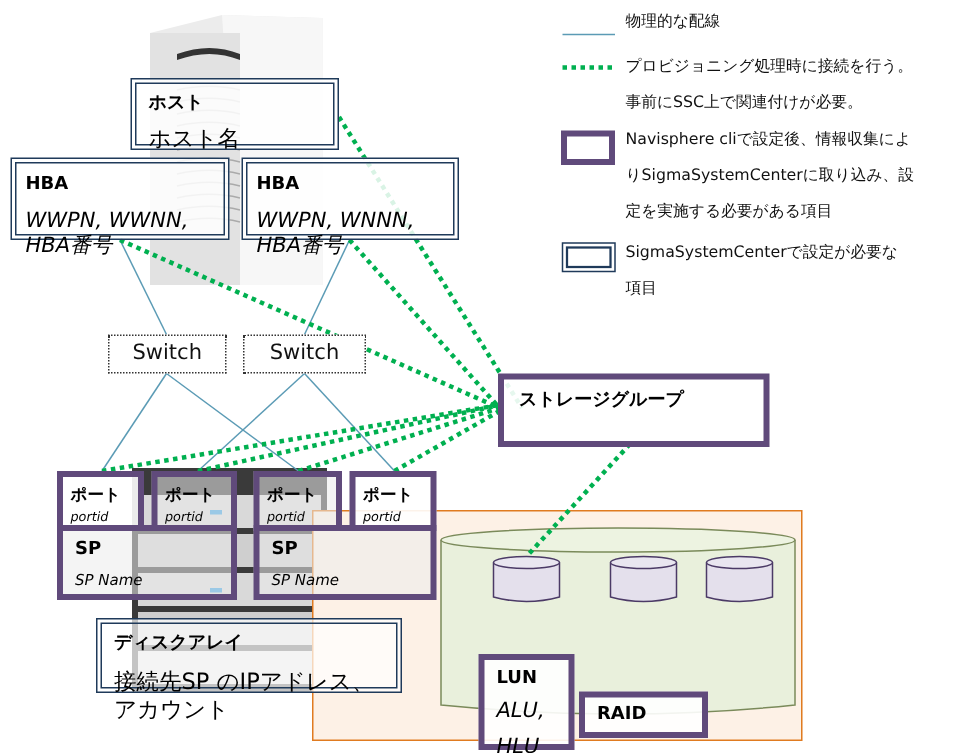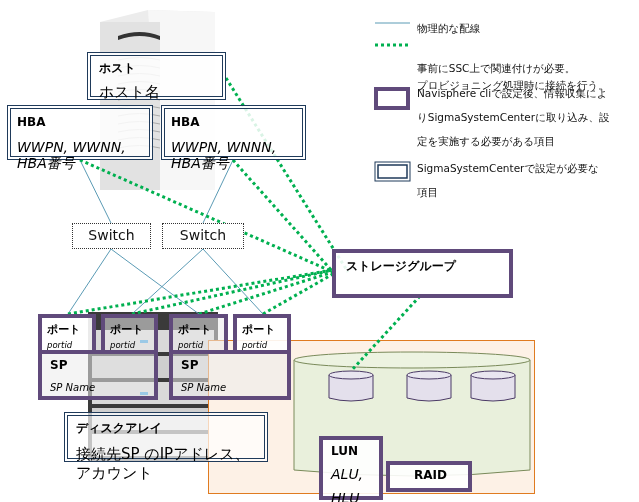--- a/index.html
+++ b/index.html
@@ -157,33 +157,33 @@
   <div class="ttl">ディスクアレイ</div>
   <div class="subn" style="margin-top:8px;">接続先SP のIPアドレス、アカウント</div>
 </div>
 
 <div class="purple" style="left:319px;top:396px;width:64px;height:64px;padding:4px 8px;margin-top:40px;">
   <div class="ttl">LUN</div>
   <div class="sub" style="margin-top:8px;">ALU,</div>
   <div class="sub" style="margin-top:8px;">HLU</div>
 </div>
 
-<div class="purple" style="left:386px;top:461px;width:86px;height:31px;padding:3px 24px;">
+<div class="purple" style="left:386px;top:461px;width:86px;height:31px;padding:3px 8px;">
   <div class="ttl">RAID</div>
 </div>
 
 <div>
   <svg class="layer" width="639" height="502">
     <line x1="375" y1="23" x2="410" y2="23" stroke="#5b9bb5" stroke-width="1"></line>
     <line x1="375" y1="45" x2="408" y2="45" stroke="#00b050" stroke-width="3" stroke-dasharray="3,3"></line>
     <rect x="376" y="89" width="32" height="19" fill="#fff" stroke="#604a7b" stroke-width="4"></rect>
     <rect x="375" y="162" width="35" height="19" fill="#fff" stroke="#1f3a5a" stroke-width="1"></rect>
     <rect x="378" y="165" width="29" height="13" fill="#fff" stroke="#1f3a5a" stroke-width="1.5"></rect>
   </svg>
-  <div class="legend-text" style="left:417px;top:18px;">物理的な配線</div>
-  <div class="legend-text" style="left:417px;top:34px;margin-top:41px;">プロビジョニング処理時に接続を行う。</div>
+  <div class="legend-text" style="left:417px;top:4px;">物理的な配線</div>
+  <div class="legend-text" style="left:417px;top:34px;">プロビジョニング処理時に接続を行う。</div>
   <div class="legend-text" style="left:417px;top:58px;">事前にSSC上で関連付けが必要。</div>
   <div class="legend-text" style="left:417px;top:83px;">Navisphere cliで設定後、情報収集によ</div>
   <div class="legend-text" style="left:417px;top:107px;">りSigmaSystemCenterに取り込み、設</div>
   <div class="legend-text" style="left:417px;top:131px;">定を実施する必要がある項目</div>
   <div class="legend-text" style="left:417px;top:158px;">SigmaSystemCenterで設定が必要な</div>
   <div class="legend-text" style="left:417px;top:182px;">項目</div>
 </div>
 
 </body></html>

